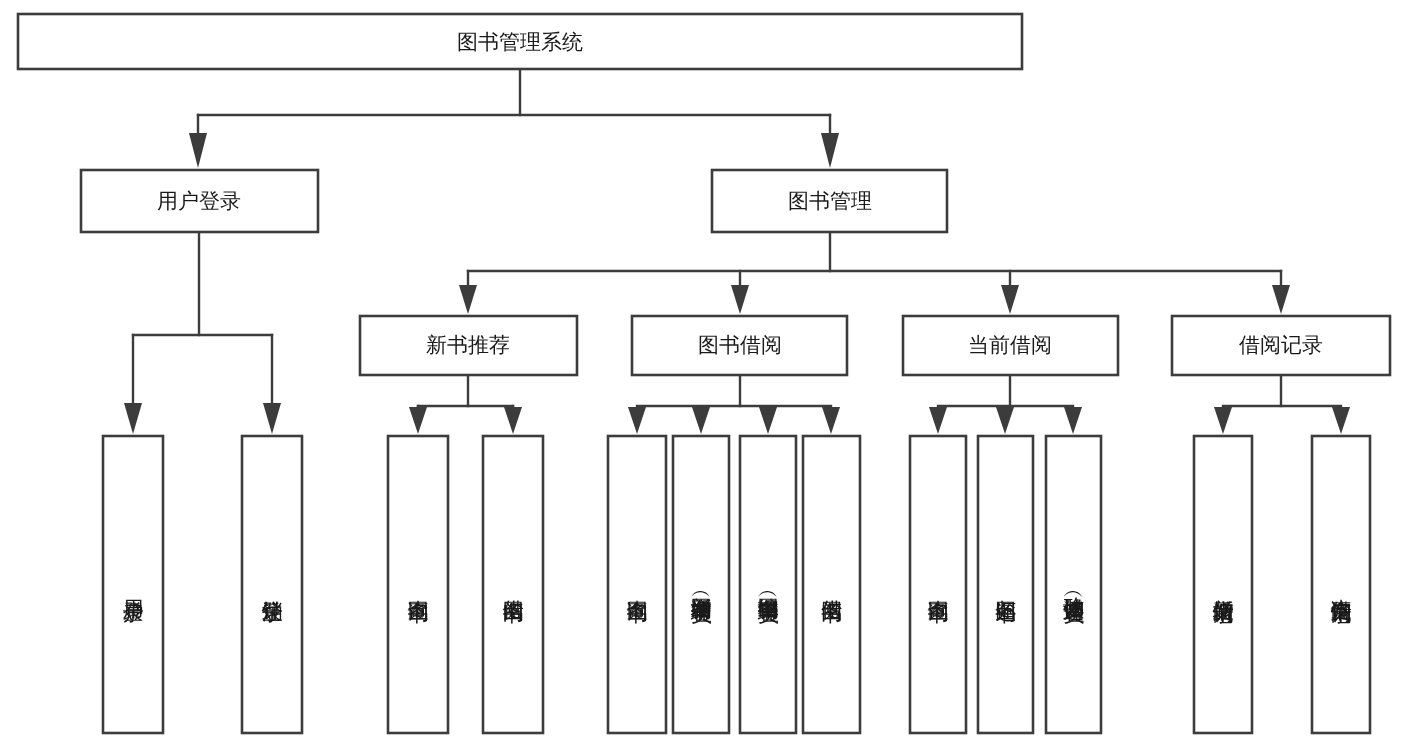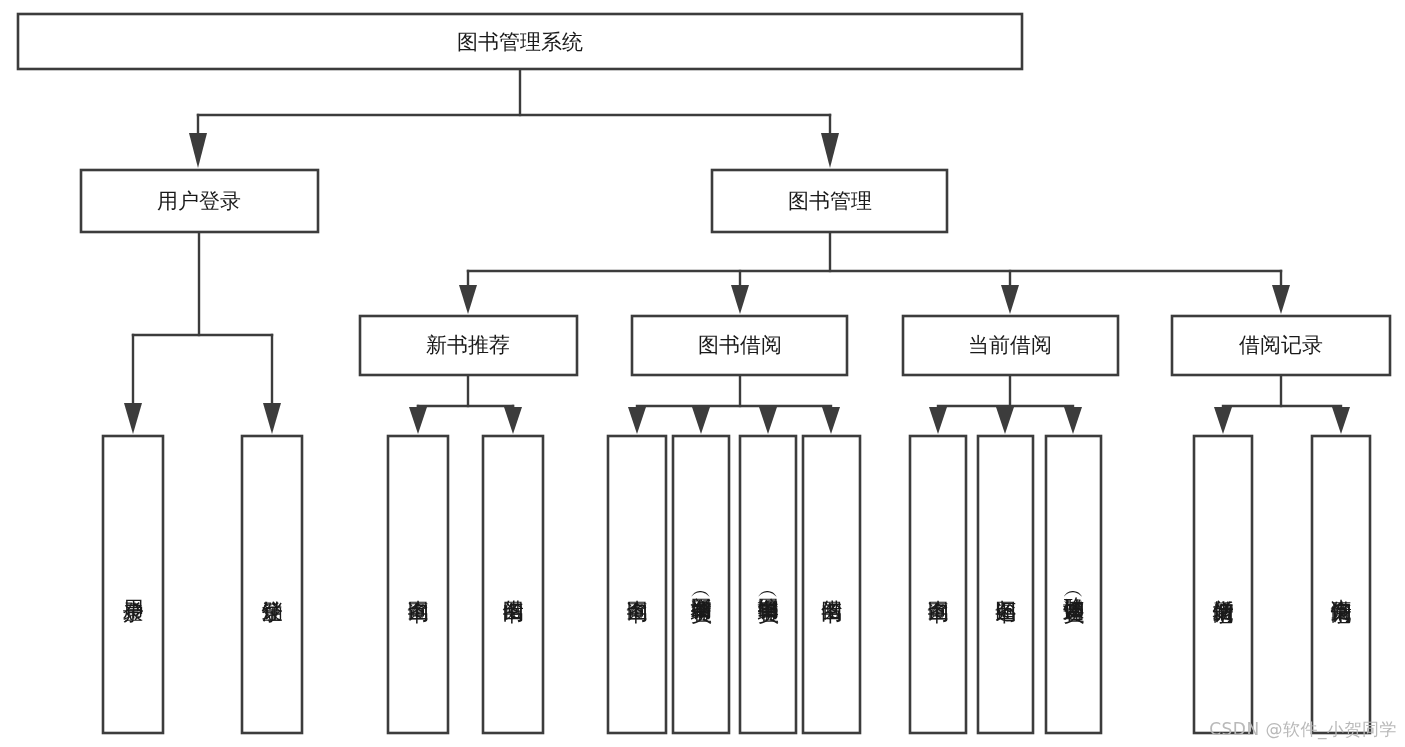--- a/index.html
+++ b/index.html
@@ -193,15 +193,14 @@
   <div class="node-label-v" style="left:740px; top:436px; width:56px; height:297px;">编辑图书（管理员）</div>
   <div class="node-label-v" style="left:803px; top:436px; width:57px; height:297px;">借阅图书</div>
 
   <div class="node-label-v" style="left:910px; top:436px; width:56px; height:297px;">查询图书</div>
   <div class="node-label-v" style="left:978px; top:436px; width:55px; height:297px;">归还图书</div>
   <div class="node-label-v" style="left:1046px; top:436px; width:55px; height:297px;">确认归还（管理员）</div>
 
   <div class="node-label-v" style="left:1194px; top:436px; width:58px; height:297px;">新增借阅记录</div>
   <div class="node-label-v" style="left:1312px; top:436px; width:58px; height:297px;">查询借阅记录</div>
 
-  <div class="watermark">CSDN @软件_小贺同学</div>
 
 </div>
 
 </body></html>

